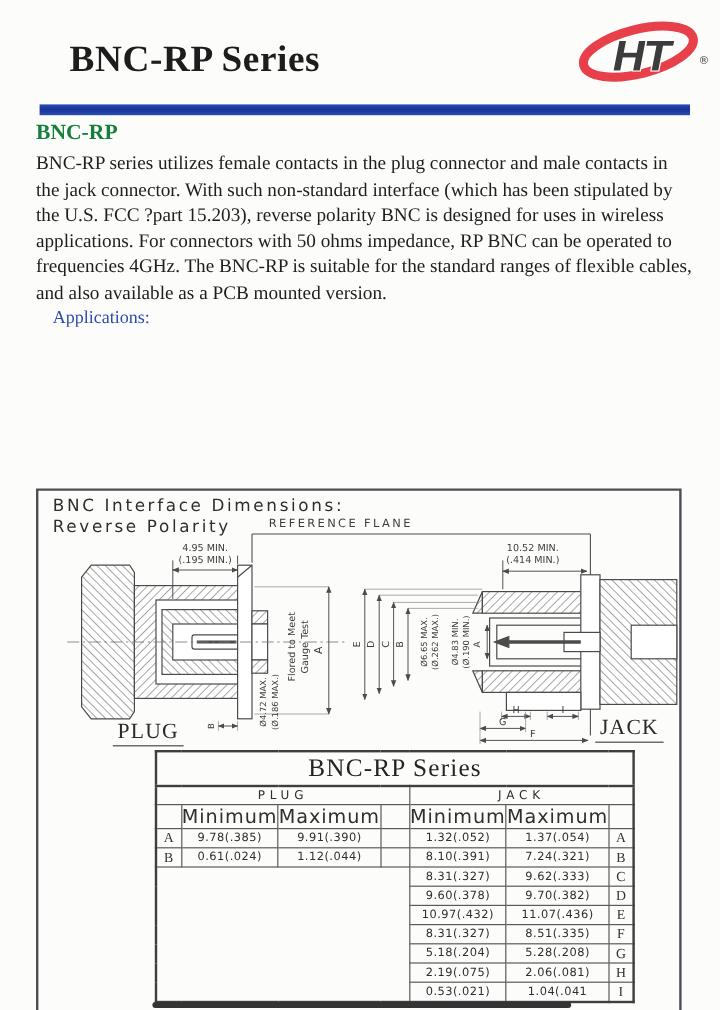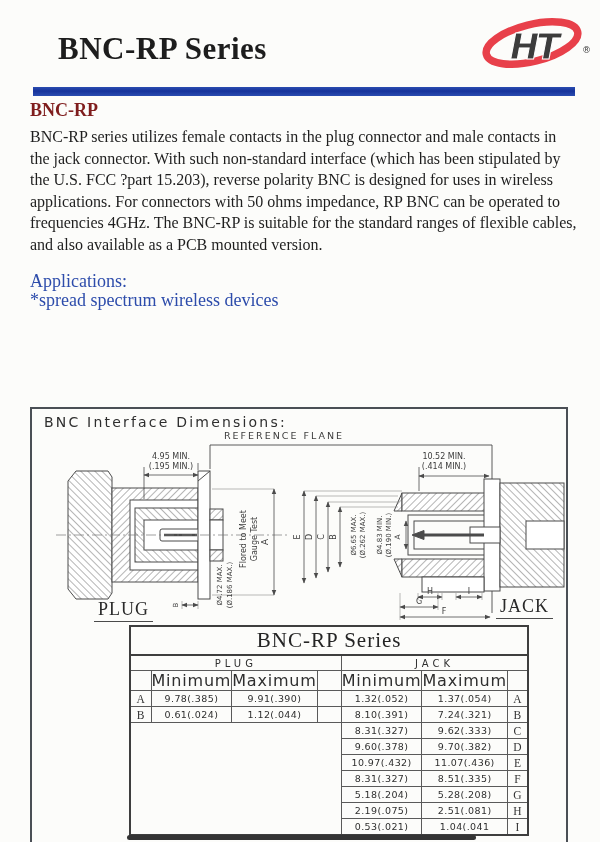--- a/index.html
+++ b/index.html
@@ -4,23 +4,23 @@
 <style>
   html,body{margin:0;padding:0;background:#e9e9e6;}
   .page{position:relative;width:600px;height:842px;background:#fcfcfa;overflow:hidden;
         font-family:"Liberation Serif",serif;color:#222;}
   
   .doc-title{position:absolute;left:58px;top:31px;font-size:31px;font-weight:bold;color:#1d1d1d;letter-spacing:.5px;}
   .logo{position:absolute;left:480px;top:13px;width:112px;height:62px;}
   .rule{position:absolute;left:33px;top:87px;width:542px;height:9px;
         background:linear-gradient(#2a4cb0,#16339b 45%,#2a4cb0);}
   
-  .intro-heading{position:absolute;left:30px;top:100px;font-size:18px;font-weight:bold;color:#7f1d1d;}
+  .intro-heading{position:absolute;left:30px;top:100px;font-size:18px;font-weight:bold;color:#15803d;}
   .intro-body{position:absolute;left:30px;top:126px;width:549px;font-size:16px;line-height:21.5px;color:#1e1e1e;}
-  .apps{position:absolute;left:30px;top:256px;font-size:18px;line-height:19px;color:#2d4cab;margin-top:16px;}
+  .apps{position:absolute;left:44px;top:256px;font-size:15px;line-height:19px;color:#2d4cab;}
   
   .diagram-box{position:absolute;left:30px;top:368px;width:538px;height:476px;
                border:2px solid #4a4f55;border-bottom-width:3px;box-sizing:border-box;margin-top:39px;}
   .diag-title{position:absolute;left:12px;top:5px;font-family:"DejaVu Sans",sans-serif;
               font-size:14px;letter-spacing:2.2px;color:#2e2e2e;line-height:17px;white-space:nowrap;}
   .drawing{position:absolute;left:0;top:0;pointer-events:none;}
   .conn-label{position:absolute;font-family:"Liberation Serif",serif;font-size:18px;color:#2a2a2a;
               border-bottom:1.5px solid #4a4a4a;padding:0 4px 1px 4px;letter-spacing:1px;}
   .plug-label{left:62px;top:190px;}
   .jack-label{left:464px;top:187px;}
@@ -53,27 +53,27 @@
     <text x="30" y="46" font-size="35" font-style="italic" font-weight="bold" fill="#3b63c4" stroke="#ffffff" stroke-width="1" letter-spacing="-3">HT</text>
     <text x="102" y="40" font-size="9" fill="#555">®</text>
   </svg>
 
   <div class="rule"></div>
 
   <div class="intro-heading">BNC-RP</div>
   <div class="intro-body">BNC-RP series utilizes female contacts in the plug connector and male contacts in the jack connector. With such non-standard interface (which has been stipulated by the U.S. FCC ?part 15.203), reverse polarity BNC is designed for uses in wireless applications. For connectors with 50 ohms impedance, RP BNC can be operated to frequencies 4GHz. The BNC-RP is suitable for the standard ranges of flexible cables, and also available as a PCB mounted version.</div>
   <div class="apps">
     <div>Applications:</div>
-    <div>*spread spectrum wireless devices</div>
   </div>
 
   <div class="diagram-box">
 
     <div class="diag-title">
       <div>BNC Interface Dimensions:</div>
+      <div>Reverse Polarity</div>
     </div>
 
     <svg class="drawing" width="534" height="448" viewBox="0 0 534 448">
       <defs>
         <pattern id="h1" patternUnits="userSpaceOnUse" width="5" height="5" patternTransform="rotate(45)">
           <rect width="5" height="5" fill="#ffffff"></rect>
           <line x1="0" y1="0" x2="0" y2="5" stroke="#5a5a5a" stroke-width="0.9"></line>
         </pattern>
         <pattern id="h2" patternUnits="userSpaceOnUse" width="5" height="5" patternTransform="rotate(-45)">
           <rect width="5" height="5" fill="#ffffff"></rect>
@@ -255,21 +255,21 @@
               <td>8.51(.335)</td>
               <td class="row-letter">F</td>
             </tr>
             <tr>
               <td>5.18(.204)</td>
               <td>5.28(.208)</td>
               <td class="row-letter">G</td>
             </tr>
             <tr>
               <td>2.19(.075)</td>
-              <td>2.51(.081)</td>
+              <td>2.06(.081)</td>
               <td class="row-letter">H</td>
             </tr>
             <tr>
               <td>0.53(.021)</td>
               <td>1.04(.041</td>
               <td class="row-letter">I</td>
             </tr>
           </tbody>
       </table>
       <div class="table-bottom-bar"></div>

